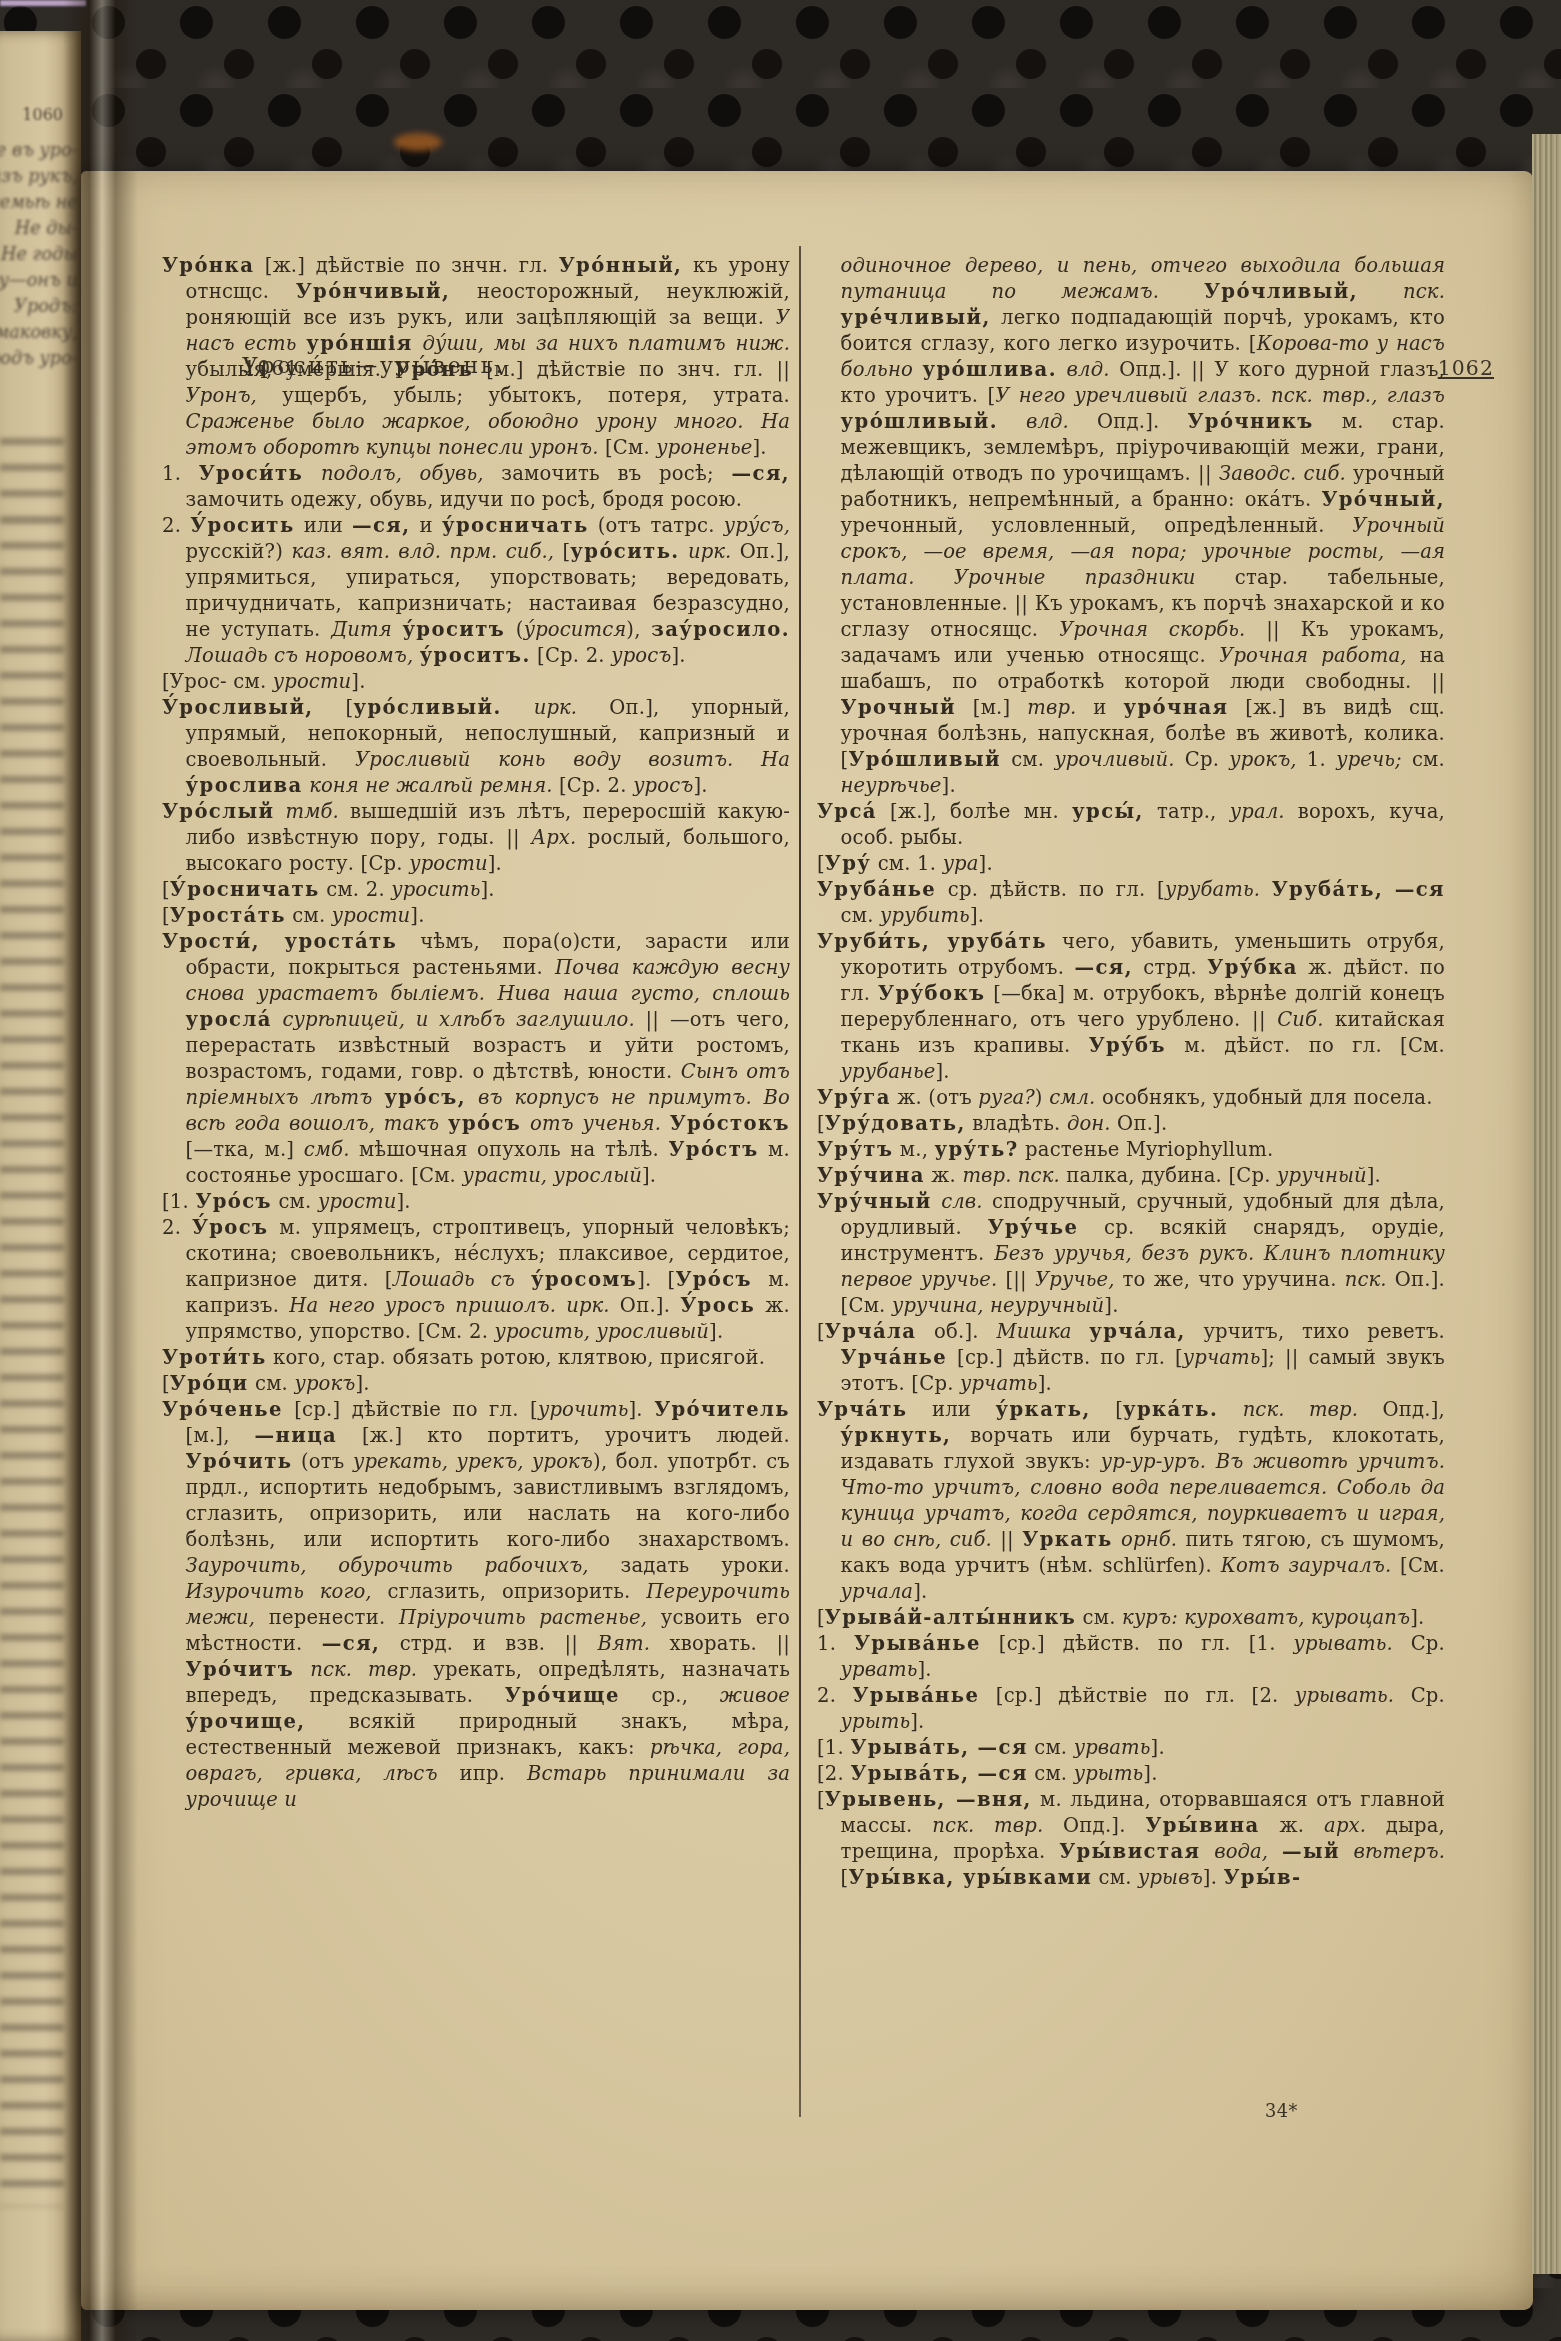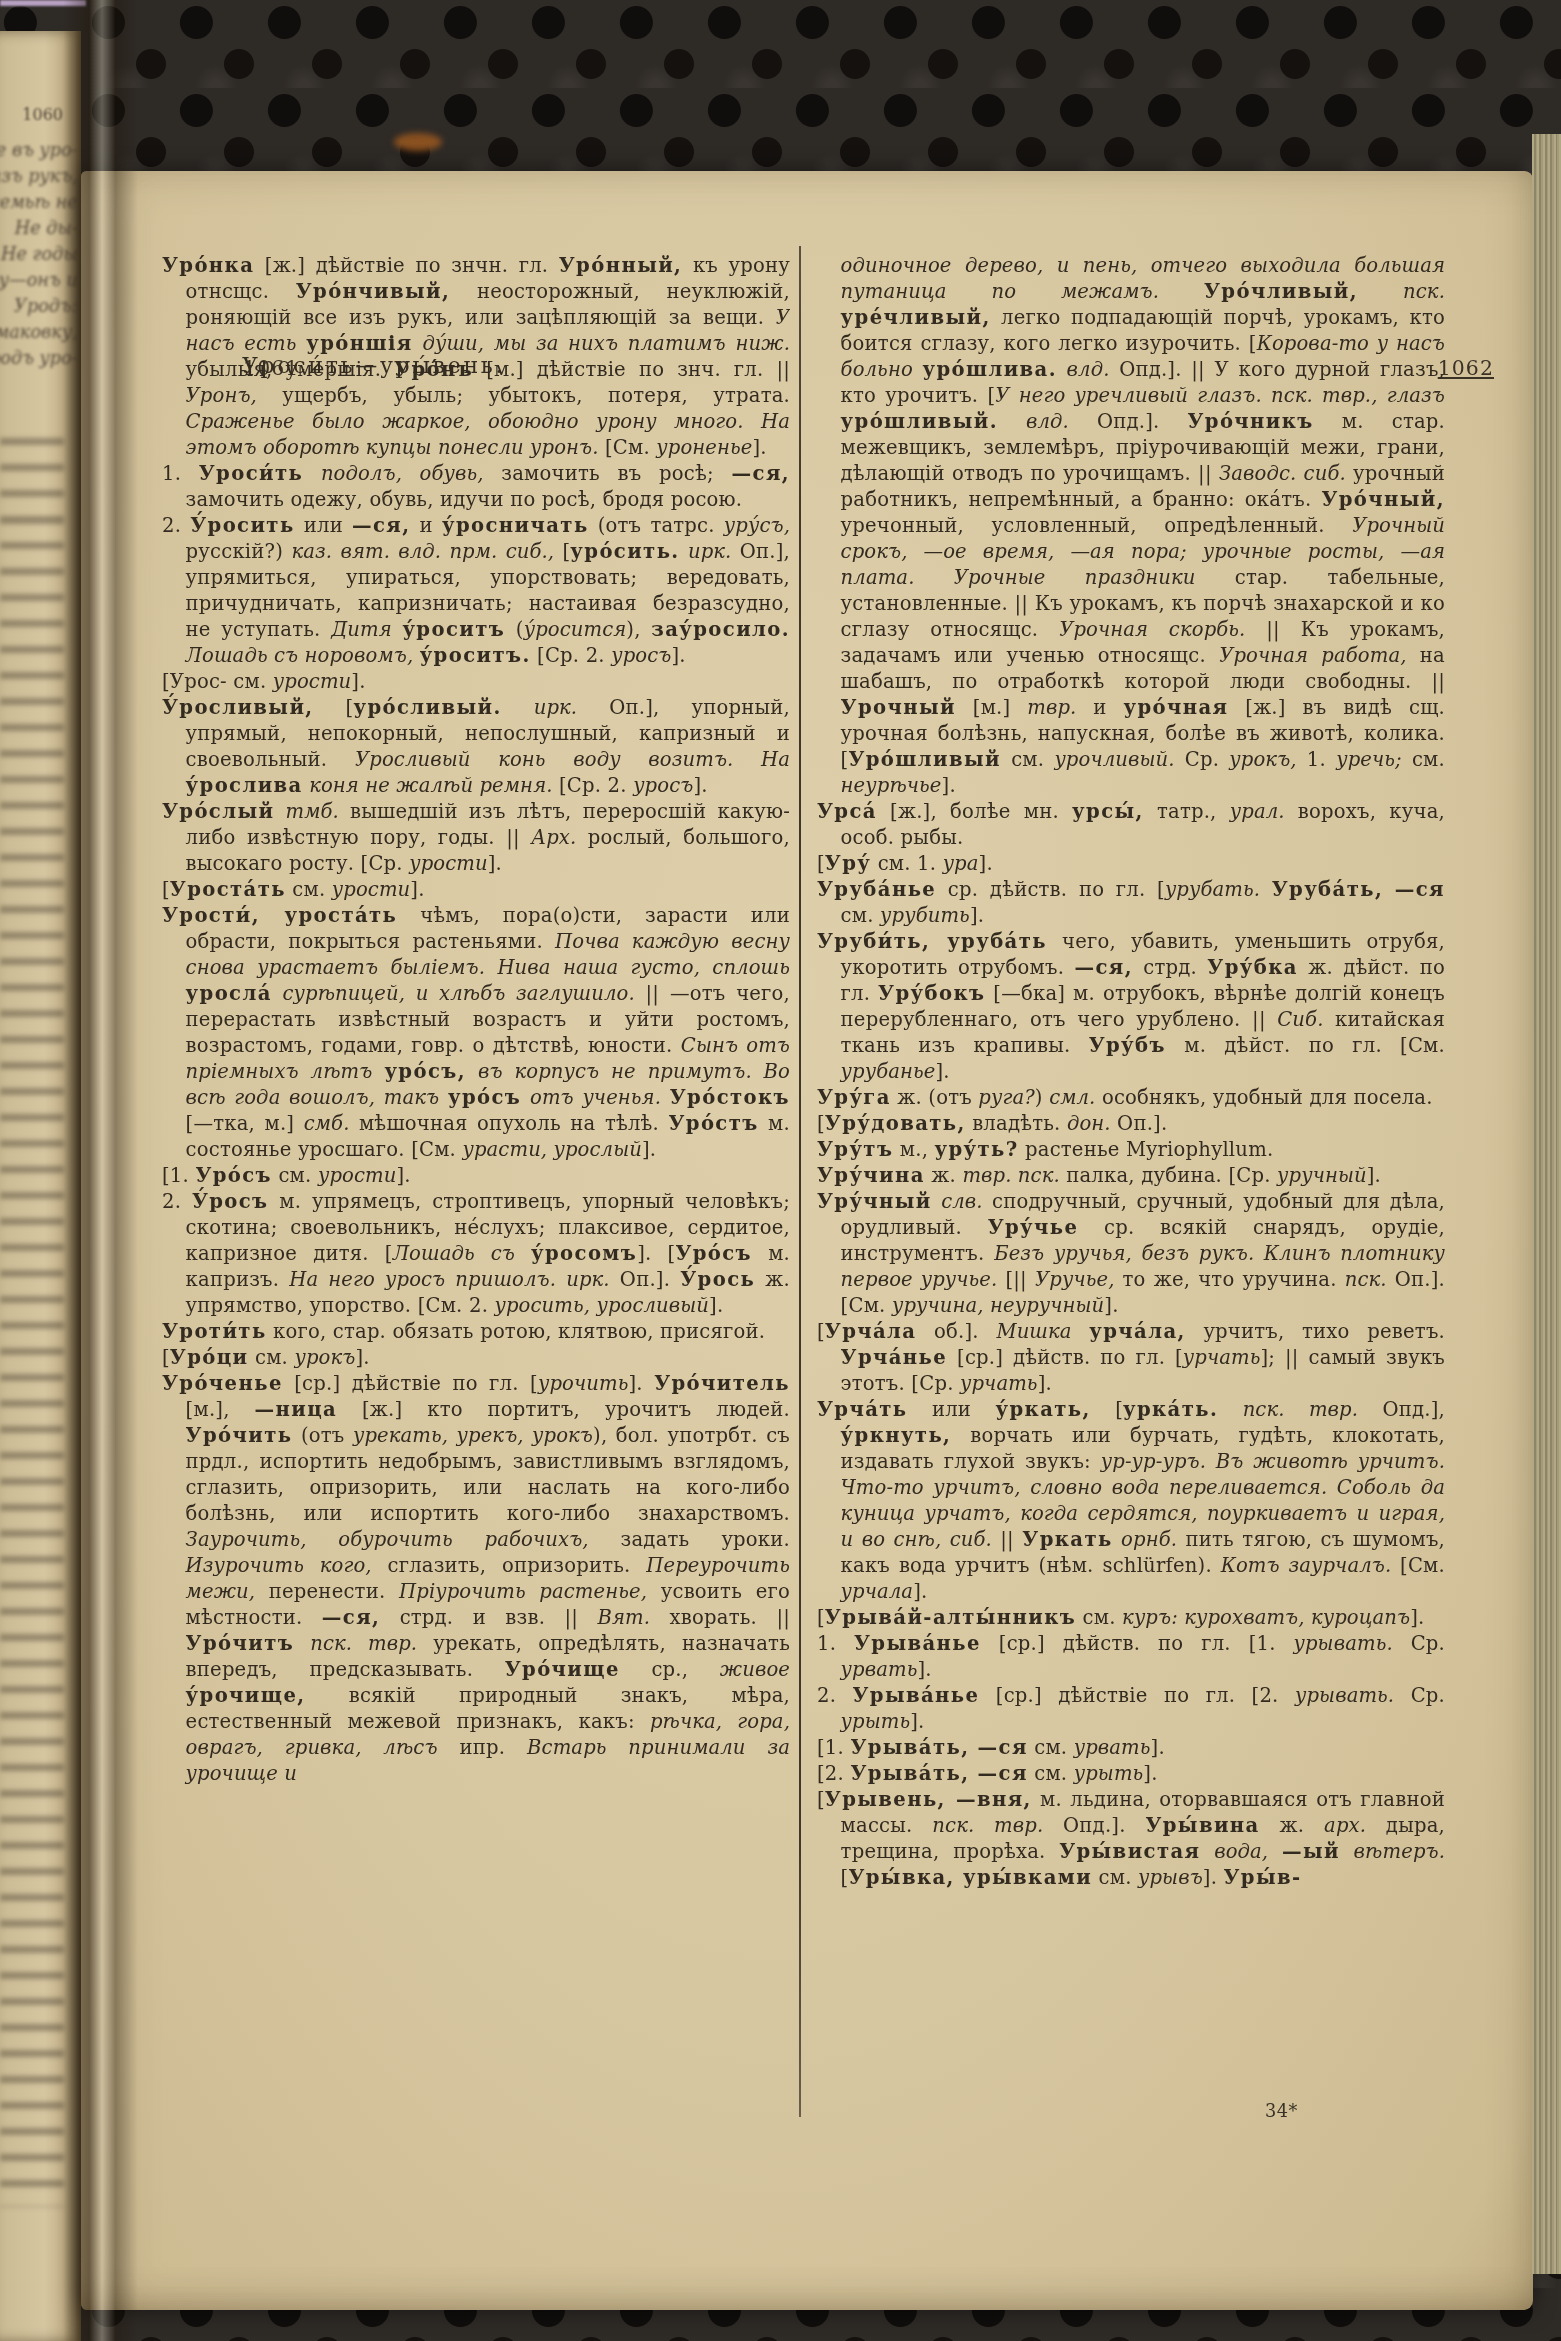--- a/index.html
+++ b/index.html
@@ -131,20 +131,21 @@
   </div>
 </div>
 
 <div class="column col-left">
     <p class="entry"><b>Уро́нка</b> [ж.] дѣйствіе по знчн. гл. <b>Уро́нный,</b> къ урону отнсщс. <b>Уро́нчивый,</b> неосторожный, неуклюжій, роняющій все изъ рукъ, или зацѣпляющій за вещи. <i>У насъ есть</i> <b>уро́ншія</b> <i>ду́ши, мы за нихъ платимъ</i> <i>ниж.</i> убылыя, умершія. <b>Уро́нъ</b> [м.] дѣйствіе по знч. гл. || <i>Уронъ,</i> ущербъ, убыль; убытокъ, потеря, утрата. <i>Сраженье было жаркое, обоюдно урону много. На этомъ оборотѣ купцы понесли уронъ.</i> [См. <i>уроненье</i>].</p>
     <p class="entry">1. <b>Уроси́ть</b> <i>подолъ, обувь,</i> замочить въ росѣ; <b>—ся,</b> замочить одежу, обувь, идучи по росѣ, бродя росою.</p>
     <p class="entry">2. <b>У́росить</b> или <b>—ся,</b> и <b>у́росничать</b> (отъ татрс. <i>уру́съ,</i> русскій?) <i>каз. вят. влд. прм. сиб.,</i> [<b>уро́сить.</b> <i>ирк.</i> Оп.], упрямиться, упираться, упорствовать; вередовать, причудничать, капризничать; настаивая безразсудно, не уступать. <i>Дитя</i> <b>у́роситъ</b> (<i>у́росится</i>), <b>зау́росило.</b> <i>Лошадь съ норовомъ,</i> <b>у́роситъ.</b> [Ср. 2. <i>уросъ</i>].</p>
     <p class="entry">[Урос- см. <i>урости</i>].</p>
     <p class="entry"><b>У́росливый,</b> [<b>уро́сливый.</b> <i>ирк.</i> Оп.], упорный, упрямый, непокорный, непослушный, капризный и своевольный. <i>Уросливый конь воду возитъ. На</i> <b>у́рослива</b> <i>коня не жалѣй ремня.</i> [Ср. 2. <i>уросъ</i>].</p>
     <p class="entry"><b>Уро́слый</b> <i>тмб.</i> вышедшій изъ лѣтъ, переросшій какую-либо извѣстную пору, годы. || <i>Арх.</i> рослый, большого, высокаго росту. [Ср. <i>урости</i>].</p>
+    <p class="entry">[<b>У́росничать</b> см. 2. <i>уросить</i>].</p>
     <p class="entry">[<b>Уроста́ть</b> см. <i>урости</i>].</p>
     <p class="entry"><b>Урости́, уроста́ть</b> чѣмъ, пора(о)сти, зарасти или обрасти, покрыться растеньями. <i>Почва каждую весну снова урастаетъ быліемъ. Нива наша густо, сплошь</i> <b>уросла́</b> <i>сурѣпицей, и хлѣбъ заглушило.</i> || —отъ чего, перерастать извѣстный возрастъ и уйти ростомъ, возрастомъ, годами, говр. о дѣтствѣ, юности. <i>Сынъ отъ пріемныхъ лѣтъ</i> <b>уро́съ,</b> <i>въ корпусъ не примутъ. Во всѣ года вошолъ, такъ</i> <b>уро́съ</b> <i>отъ ученья.</i> <b>Уро́стокъ</b> [—тка, м.] <i>смб.</i> мѣшочная опухоль на тѣлѣ. <b>Уро́стъ</b> м. состоянье уросшаго. [См. <i>урасти, урослый</i>].</p>
     <p class="entry">[1. <b>Уро́съ</b> см. <i>урости</i>].</p>
     <p class="entry">2. <b>У́росъ</b> м. упрямецъ, строптивецъ, упорный человѣкъ; скотина; своевольникъ, не́слухъ; плаксивое, сердитое, капризное дитя. [<i>Лошадь съ</i> <b>у́росомъ</b>]. [<b>Уро́съ</b> м. капризъ. <i>На него уросъ пришолъ.</i> <i>ирк.</i> Оп.]. <b>У́рось</b> ж. упрямство, упорство. [См. 2. <i>уросить, уросливый</i>].</p>
     <p class="entry"><b>Уроти́ть</b> кого, стар. обязать ротою, клятвою, присягой.</p>
     <p class="entry">[<b>Уро́ци</b> см. <i>урокъ</i>].</p>
     <p class="entry"><b>Уро́ченье</b> [ср.] дѣйствіе по гл. [<i>урочить</i>]. <b>Уро́читель</b> [м.], <b>—ница</b> [ж.] кто портитъ, урочитъ людей. <b>Уро́чить</b> (отъ <i>урекать, урекъ, урокъ</i>), бол. употрбт. съ прдл., испортить недобрымъ, завистливымъ взглядомъ, сглазить, опризорить, или наслать на кого-либо болѣзнь, или испортить кого-либо знахарствомъ. <i>Заурочить, обурочить рабочихъ,</i> задать уроки. <i>Изурочить кого,</i> сглазить, опризорить. <i>Переурочить межи,</i> перенести. <i>Пріурочить растенье,</i> усвоить его мѣстности. <b>—ся,</b> стрд. и взв. || <i>Вят.</i> хворать. || <b>Уро́читъ</b> <i>пск. твр.</i> урекать, опредѣлять, назначать впередъ, предсказывать. <b>Уро́чище</b> ср., <i>живое</i> <b>у́рочище,</b> всякій природный знакъ, мѣра, естественный межевой признакъ, какъ: <i>рѣчка, гора, оврагъ, гривка, лѣсъ</i> ипр. <i>Встарь принимали за урочище и</i></p>
   </div>
 
 <div class="divider"></div>

